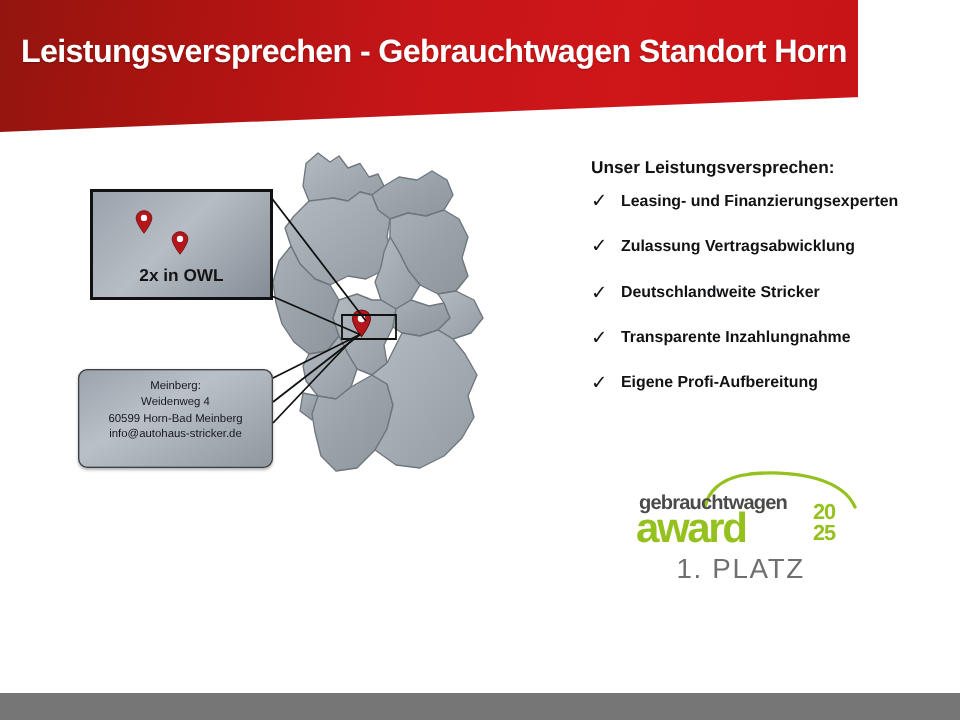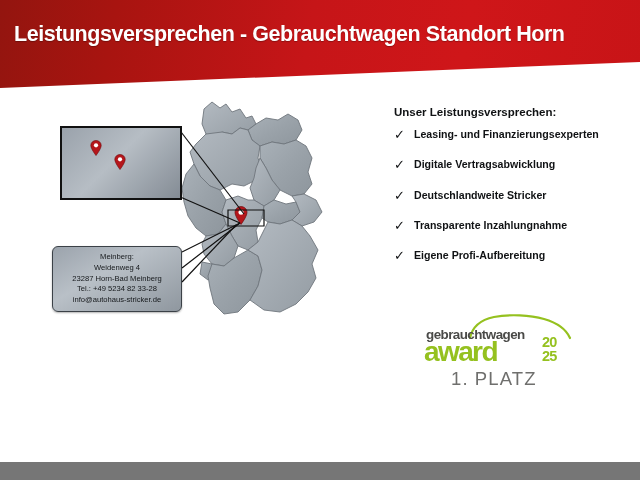--- a/index.html
+++ b/index.html
@@ -6,21 +6,21 @@
   body{
     width:640px;height:480px;overflow:hidden;
     background:#ffffff;
     font-family:"Liberation Sans", sans-serif;
     position:relative;
   }
   #slide{position:relative;width:640px;height:480px;overflow:hidden;background:#fff;}
 
   
   .header{
-    position:absolute;left:0;top:0;width:640px;height:92px;
+    position:absolute;left:0;top:0;width:572px;height:92px;
     background:linear-gradient(100deg,#93150f 0%,#a81410 18%,#c61518 48%,#cf1619 72%,#c81417 100%);
     -webkit-clip-path:polygon(0 0,640px 0,640px 62px,0 88px);
     clip-path:polygon(0 0,640px 0,640px 62px,0 88px);
     overflow:hidden;
     text-decoration:underline;
   }
   .header-title{
     position:absolute;left:14px;top:24px;
     color:#fff;font-size:21.5px;font-weight:bold;letter-spacing:-0.45px;
     white-space:nowrap;line-height:1;
@@ -178,40 +178,40 @@
           <path d="M6 0.5 C3 0.5 0.8 2.7 0.8 5.4 C0.8 8.9 6 15.5 6 15.5 C6 15.5 11.2 8.9 11.2 5.4 C11.2 2.7 9 0.5 6 0.5 Z" fill="#b5161b" stroke="#6d0d10" stroke-width="0.6"></path>
           <circle cx="6" cy="5.3" r="2.1" fill="#ffffff"></circle>
         </svg>
       </div>
       <div class="cpin cpin2">
         <svg viewBox="0 0 12 16" xmlns="http://www.w3.org/2000/svg">
           <path d="M6 0.5 C3 0.5 0.8 2.7 0.8 5.4 C0.8 8.9 6 15.5 6 15.5 C6 15.5 11.2 8.9 11.2 5.4 C11.2 2.7 9 0.5 6 0.5 Z" fill="#b5161b" stroke="#6d0d10" stroke-width="0.6"></path>
           <circle cx="6" cy="5.3" r="2.1" fill="#ffffff"></circle>
         </svg>
       </div>
+      <div class="callout-label">2x in OWL</div>
     </div>
 
     <div class="contact">
       <div>Meinberg:</div>
       <div>Weidenweg 4</div>
-      <div>23287 Horn-Bad Meinberg</div>
-      <div>Tel.: +49 5234 82 33-28</div>
+      <div>60599 Horn-Bad Meinberg</div>
       <div>info@autohaus-stricker.de</div>
     </div>
 
     <div class="promise">
       <div class="promise-title">Unser Leistungsversprechen:</div>
 
       <div class="p-item">
         <div class="p-check">✓</div>
         <div class="p-text">Leasing- und Finanzierungsexperten</div>
       </div>
       <div class="p-item">
         <div class="p-check">✓</div>
-        <div class="p-text">Digitale Vertragsabwicklung</div>
+        <div class="p-text">Zulassung Vertragsabwicklung</div>
       </div>
       <div class="p-item">
         <div class="p-check">✓</div>
         <div class="p-text">Deutschlandweite Stricker</div>
       </div>
       <div class="p-item">
         <div class="p-check">✓</div>
         <div class="p-text">Transparente Inzahlungnahme</div>
       </div>
       <div class="p-item">

